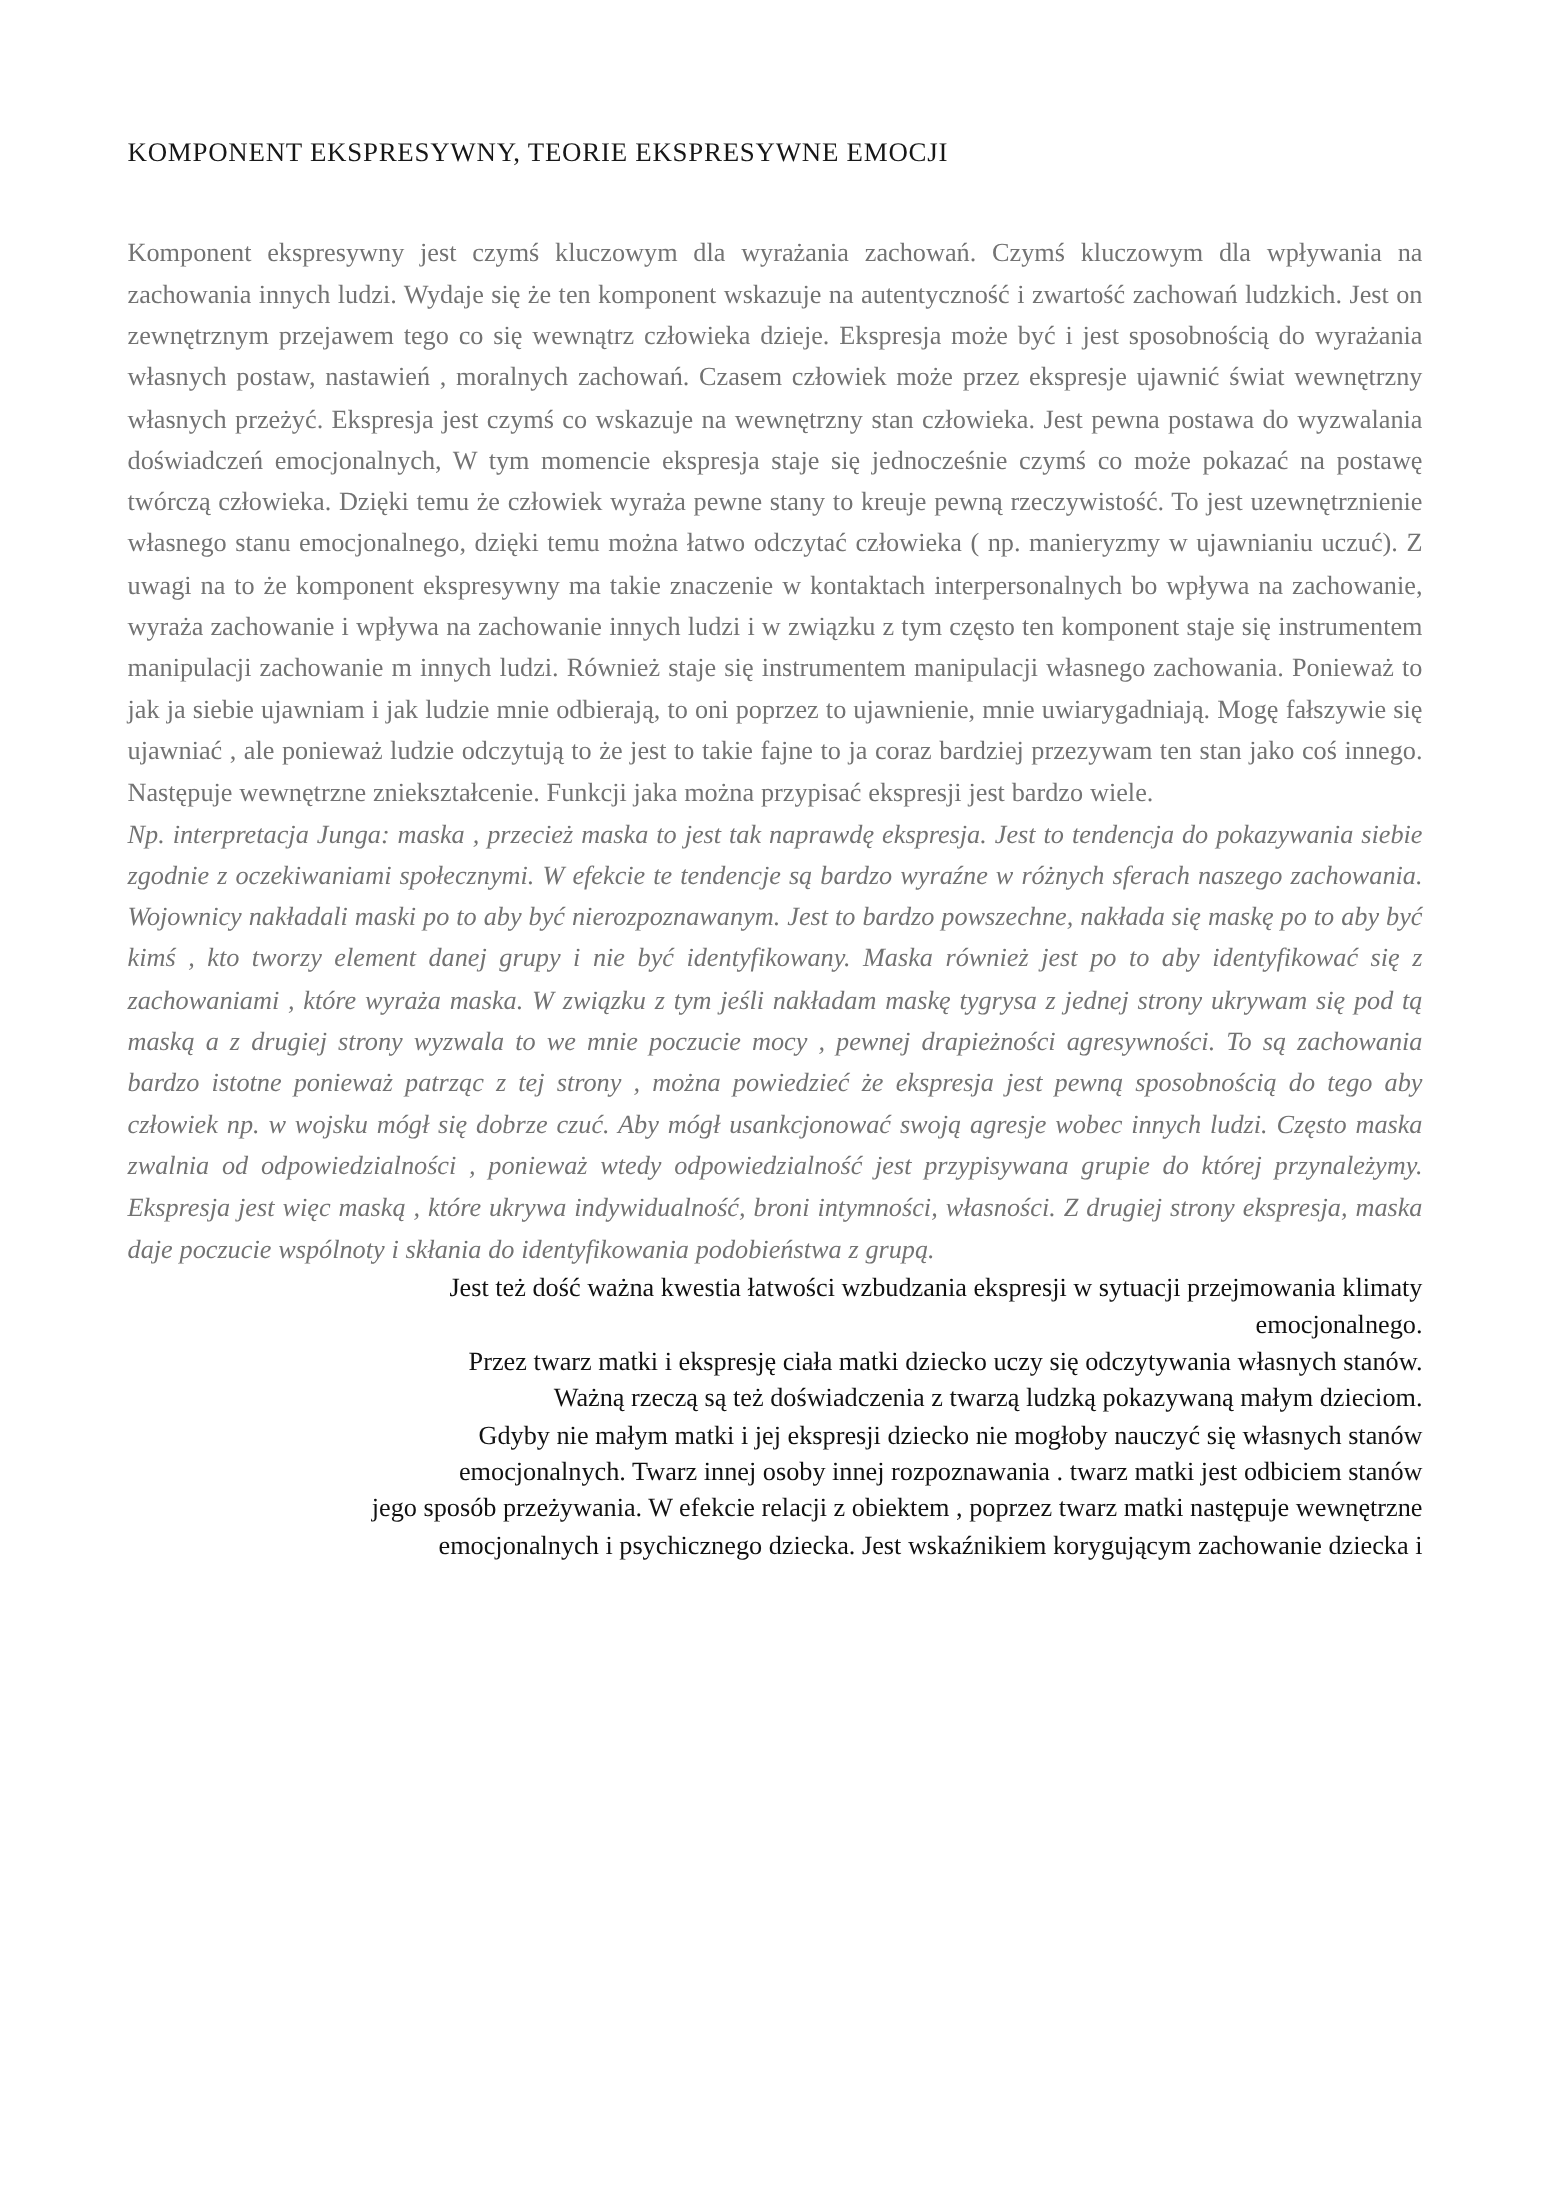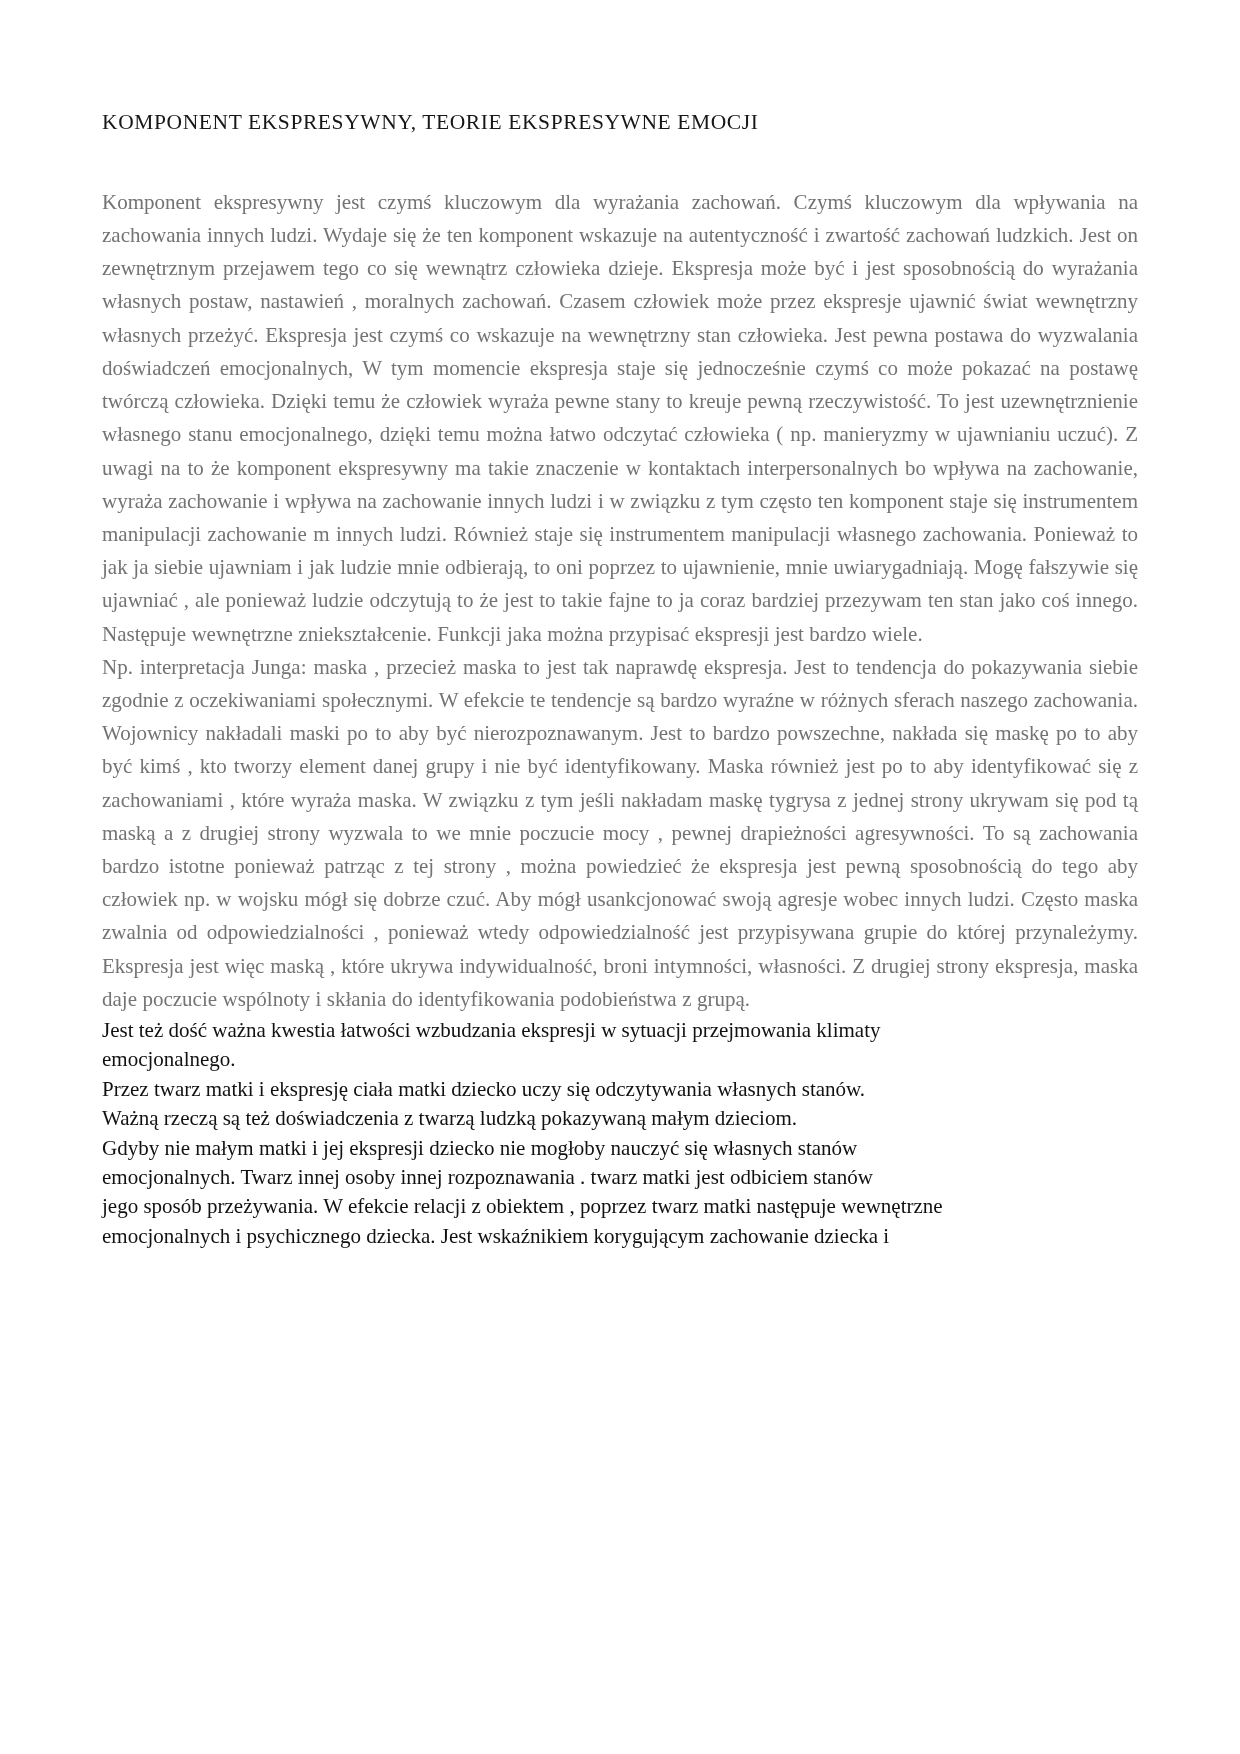--- a/index.html
+++ b/index.html
@@ -45,27 +45,28 @@
     text-justify: inter-word;
     line-height: 33.2px;
     margin: 0;
     -webkit-hyphens: none;
     hyphens: none;
     word-spacing: 0.2px;
   }
 
   .para + .para {
     margin-top: 0;
+    font-style: italic;
   }
 
   .tail-block {
     font-family: "Liberation Serif", "DejaVu Serif", serif;
     font-size: 21px;
     color: #111111;
-    text-align: left;
+    text-align: right;
     line-height: 29.4px;
     margin: 0;
   }
 
   .tail-line {
     display: block;
     white-space: nowrap;
   }
 </style>
 </head>

